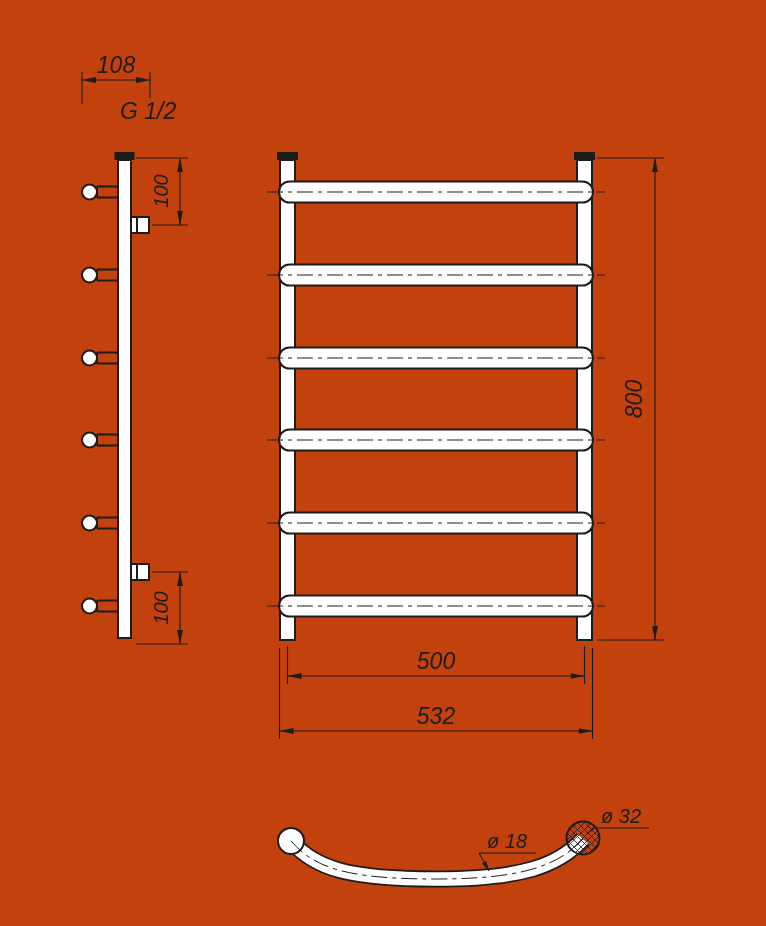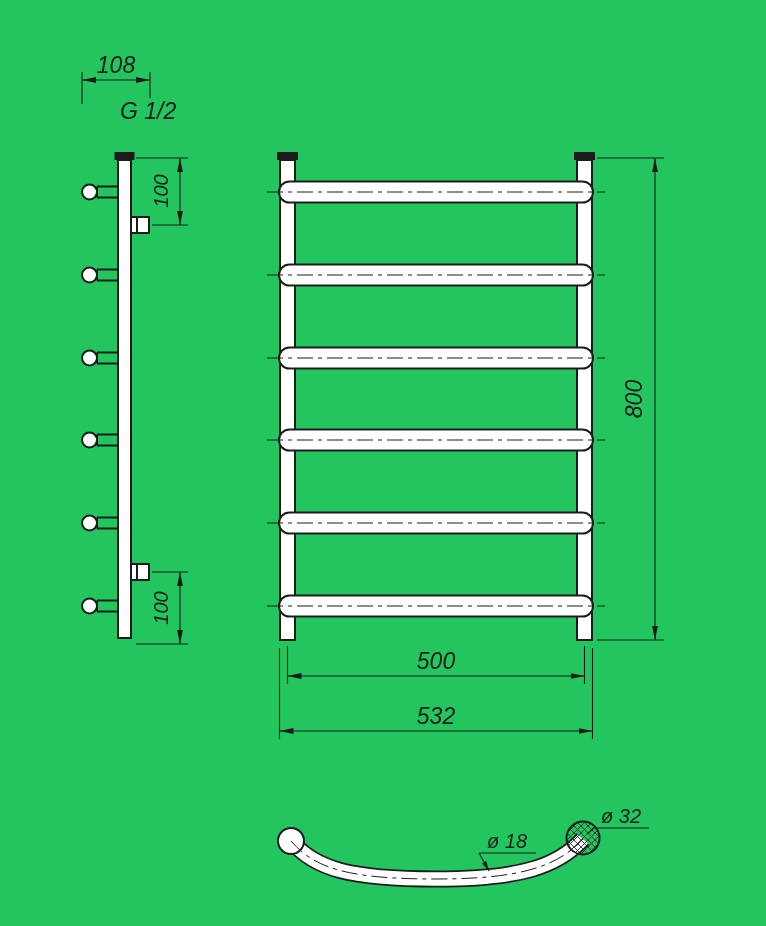--- a/index.html
+++ b/index.html
@@ -1,17 +1,17 @@
 <!DOCTYPE html>
 <html><head>
 <meta charset="utf-8">
 <style>
   html,body{margin:0;padding:0;background:#ffffff;}
   .canvas{
-    width:766px;height:926px;background:#22c55e;position:relative;overflow:hidden;
+    width:766px;height:926px;background:#c2410c;position:relative;overflow:hidden;
     font-family:"Liberation Sans", sans-serif;
   }
   svg{display:block;}
   svg text{
     font-family:"Liberation Sans", sans-serif;
     font-style:italic;
     fill:#1c1c1c;
   }
   .dimtext{font-size:23px;}
   .dimtext-sm{font-size:20px;}

